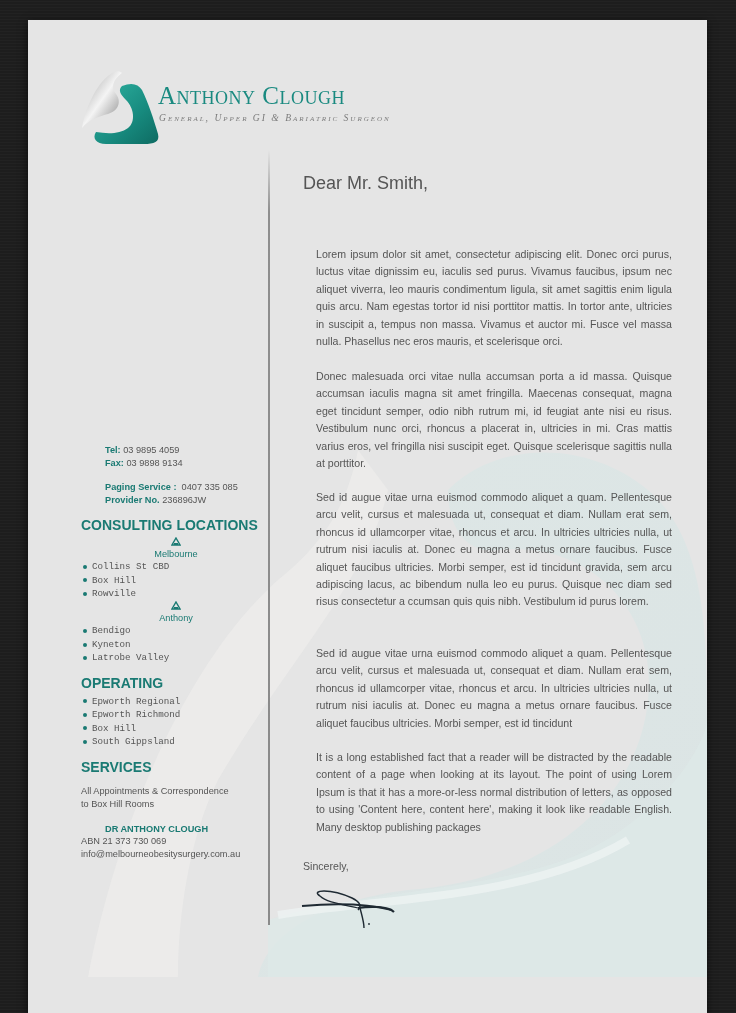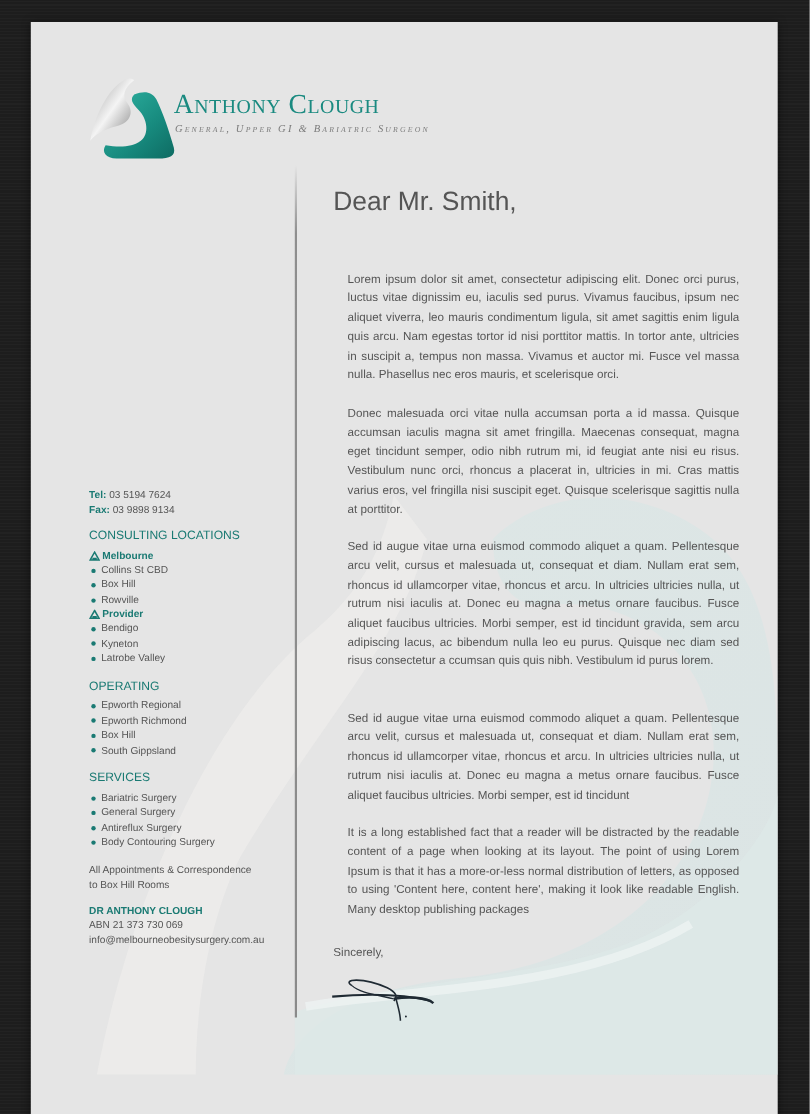--- a/index.html
+++ b/index.html
@@ -31,32 +31,32 @@
   }
   .divider {
     position: absolute; left: 240px; top: 130px; width: 1.5px; height: 775px;
     background: linear-gradient(to bottom, rgba(130,130,130,0) 0%, #8e8e8e 8%, #8a8a8a 100%);
   }
   .sidebar {
     position: absolute; left: 53px; top: 424px; width: 190px;
     font-size: 9.2px; color: #555; line-height: 12.7px;
   }
   .sidebar .block { margin-bottom: 12px; }
-  .teal { color: #1a7a73; font-weight: bold; }
-  .section-title { color: #1a7a73; font-weight: normal; font-size: 11px; margin-bottom: 5px; }
-  .sub-title { color: #1a7a73; font-weight: bold; display: flex; align-items: center; gap: 2px; }
+  .teal { color: #1a7a73; font-weight: bold; margin-left: 24px; }
+  .section-title { color: #1a7a73; font-weight: bold; font-size: 14px; margin-bottom: 5px; }
+  .sub-title { color: #1a7a73; font-weight: normal; display: flex; align-items: center; gap: 2px; flex-direction: column; }
   .sub-title svg { width: 10px; height: 9px; }
   .list { list-style: none; margin: 0; padding: 0; }
-  .list li { display: flex; align-items: center; line-height: 13.5px; }
+  .list li { display: flex; align-items: center; line-height: 13.5px; font-family: Liberation Mono, monospace; }
   .list li .dot { width: 4px; height: 4px; border-radius: 50%; background: #1a7a73; margin: 0 5px 0 2px; flex: none; }
   .letter {
     position: absolute; left: 275px; top: 0; width: 356px;
     color: #555; font-size: 10.6px; line-height: 17.4px; text-align: justify;
   }
-  .salutation { position: absolute; top: 155px; left: 0; font-size: 24px; color: #555; white-space: nowrap; }
+  .salutation { position: absolute; top: 155px; left: 0; font-size: 18px; color: #555; white-space: nowrap; }
   .para { position: absolute; left: 0; width: 356px; margin: 13px; }
   .closing { position: absolute; left: 0; top: 838px; }
   .signature { position: absolute; left: 272px; top: 868px; width: 96px; height: 44px; }
 </style>
 </head>
 <body>
 
 <div class="paper">
 
   <svg class="watermark" viewBox="0 0 679 957">
@@ -90,22 +90,26 @@
       <path d="M44 18 C 54 14, 60 16, 64 22 C 70 34, 76 52, 80 66 C 82 74, 76 76, 66 76 L 28 76 C 18 76, 14 70, 18 64 C 30 66, 42 66, 50 60 C 58 54, 56 40, 48 32 C 42 26, 40 22, 44 18 Z" fill="url(#tealG)"></path>
     </svg>
     <div class="logo-name">Anthony Clough</div>
     <div class="logo-sub">General, Upper GI &amp; Bariatric Surgeon</div>
   </div>
 
   <div class="divider"></div>
 
   <div class="sidebar">
     <div class="block">
-      <div><span class="teal">Tel:</span> <span>03 5194 7624</span></div>
+      <div><span class="teal">Tel:</span> <span>03 9895 4059</span></div>
       <div><span class="teal">Fax:</span> <span>03 9898 9134</span></div>
+    </div>
+    <div class="block">
+      <div><span class="teal">Paging Service :</span>&nbsp; <span>0407 335 085</span></div>
+      <div><span class="teal">Provider No.</span> <span>236896JW</span></div>
     </div>
 
     <div class="block">
       <div class="section-title">CONSULTING LOCATIONS</div>
       <div class="sub-title">
         <svg viewBox="0 0 10 9">
             <path d="M5 1 L9 8 L1 8 Z" fill="none" stroke="#1a7a73" stroke-width="1.4"></path>
             <path d="M3 6 L7 6 L7 8 L3 8 Z" fill="#1a7a73"></path>
           </svg>
         <span>Melbourne</span>
@@ -122,21 +126,21 @@
         <li>
             <span class="dot"></span>
             <span>Rowville</span>
           </li>
       </ul>
       <div class="sub-title">
         <svg viewBox="0 0 10 9">
             <path d="M5 1 L9 8 L1 8 Z" fill="none" stroke="#1a7a73" stroke-width="1.4"></path>
             <path d="M3 6 L7 6 L7 8 L3 8 Z" fill="#1a7a73"></path>
           </svg>
-        <span>Provider</span>
+        <span>Anthony</span>
       </div>
       <ul class="list">
         <li>
             <span class="dot"></span>
             <span>Bendigo</span>
           </li>
         <li>
             <span class="dot"></span>
             <span>Kyneton</span>
           </li>
@@ -164,38 +168,20 @@
           </li>
         <li>
             <span class="dot"></span>
             <span>South Gippsland</span>
           </li>
       </ul>
     </div>
 
     <div class="block">
       <div class="section-title">SERVICES</div>
-      <ul class="list">
-        <li>
-            <span class="dot"></span>
-            <span>Bariatric Surgery</span>
-          </li>
-        <li>
-            <span class="dot"></span>
-            <span>General Surgery</span>
-          </li>
-        <li>
-            <span class="dot"></span>
-            <span>Antireflux Surgery</span>
-          </li>
-        <li>
-            <span class="dot"></span>
-            <span>Body Contouring Surgery</span>
-          </li>
-      </ul>
     </div>
 
     <div class="block">
       <div>All Appointments &amp; Correspondence</div>
       <div>to Box Hill Rooms</div>
     </div>
 
     <div>
       <div class="teal">DR ANTHONY CLOUGH</div>
       <div>ABN 21 373 730 069</div>

